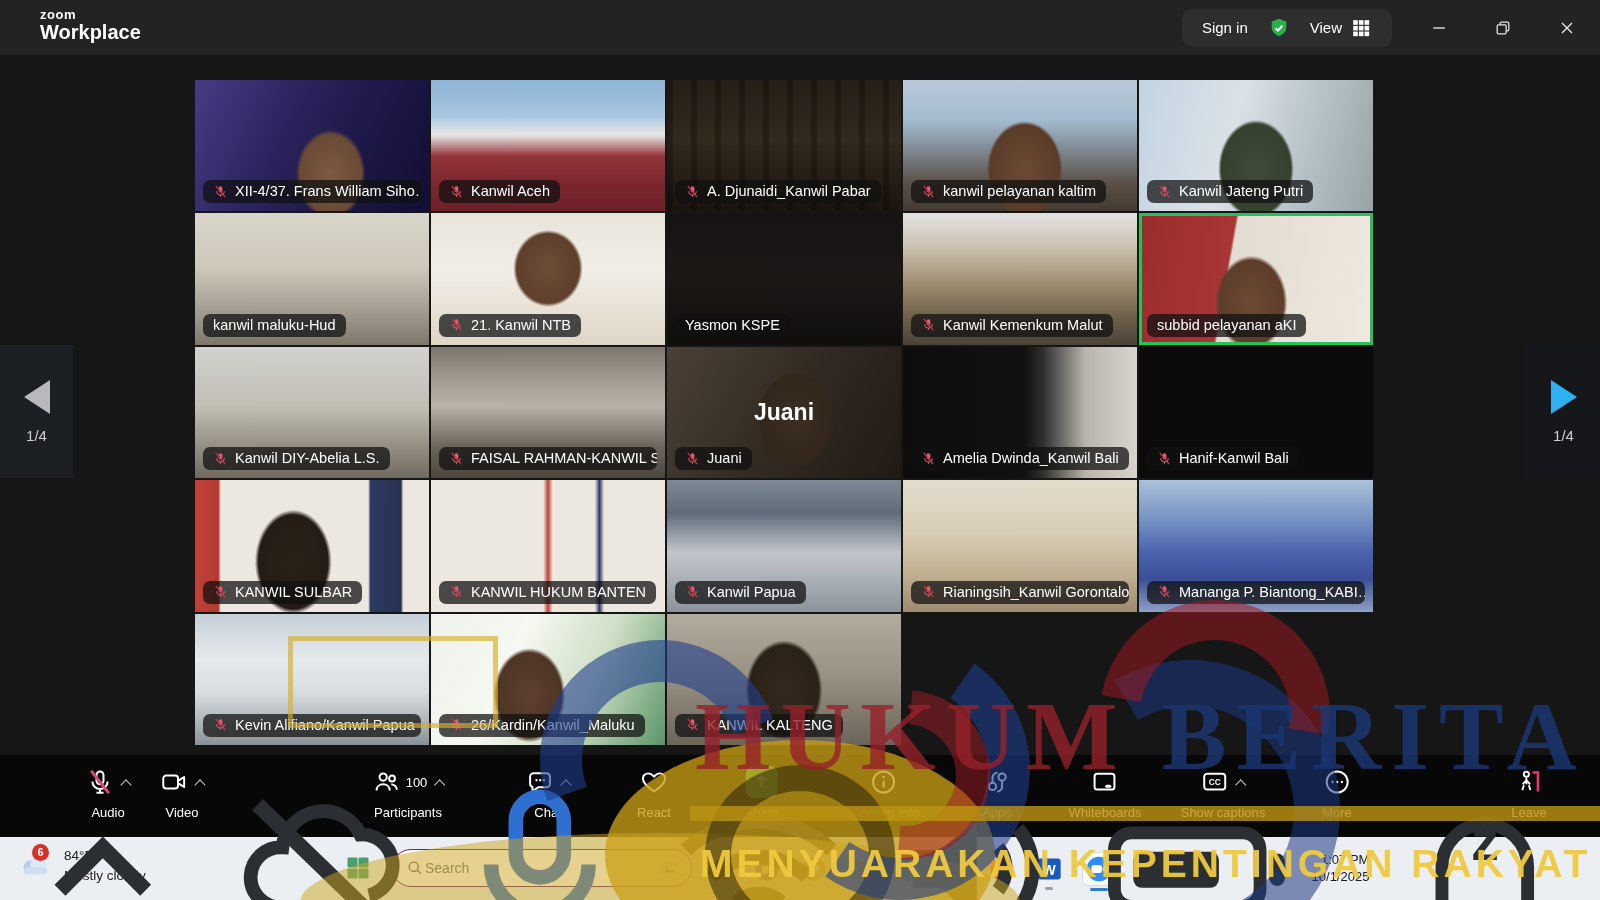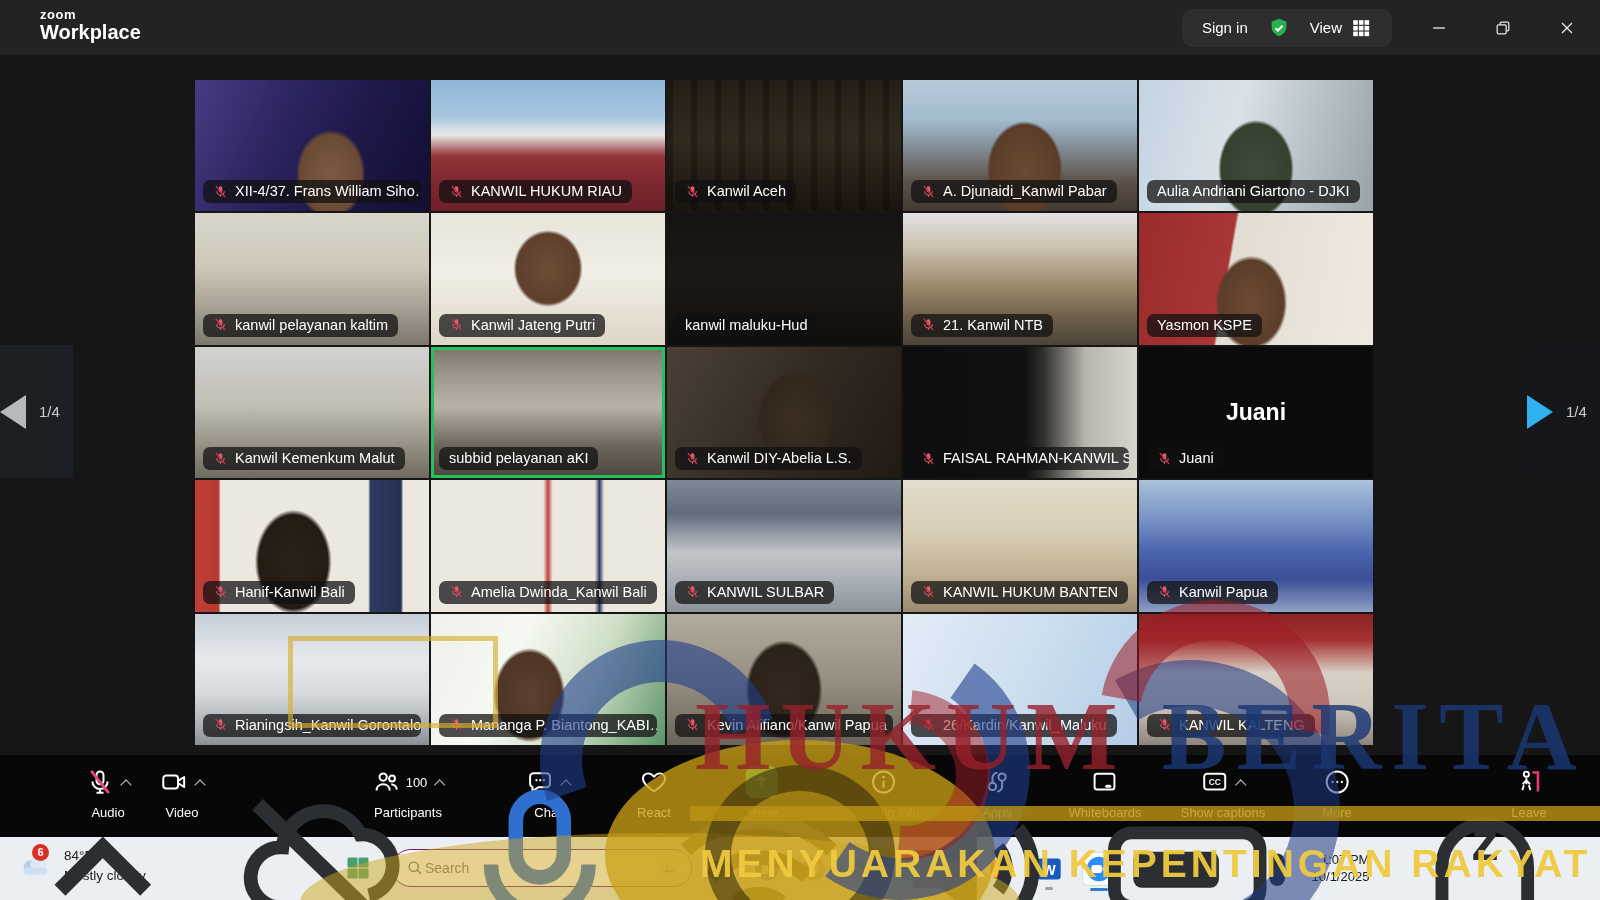--- a/index.html
+++ b/index.html
@@ -52,22 +52,22 @@
   .tile:nth-child(18){background:linear-gradient(180deg,#7f8a96 0%,#5f6b7a 25%,#c2c6ca 55%,#a5abb2 80%,#8d939a 100%);}
   .tile:nth-child(19){background:linear-gradient(180deg,#e3dccc 0%,#d8cdb6 40%,#c2b294 70%,#9c8a6e 100%);}
   .tile:nth-child(20){background:linear-gradient(180deg,#aac2da 0%,#7792c4 30%,#4a63ad 55%,#3b4f98 75%,#8fa0c4 100%);}
   .tile:nth-child(21){background:linear-gradient(180deg,#c5cfd8 0%,#e6eaec 35%,#d8dcde 60%,#a8b0b6 85%,#8a9298 100%);}
   .tile:nth-child(22){background:radial-gradient(ellipse 58px 76px at 42% 62%,#5d4030 0%,#4e3526 56%,rgba(0,0,0,0) 62%),linear-gradient(115deg,#eef2ea 0%,#f6f8f2 35%,#cfdfc6 65%,#5c9468 100%);}
   .tile:nth-child(23){background:radial-gradient(ellipse 62px 80px at 50% 58%,#33281e 0%,#2b2218 56%,rgba(0,0,0,0) 62%),linear-gradient(180deg,#b3ab9d 0%,#978f81 50%,#6b6458 100%);}
   .tile:nth-child(24){background:linear-gradient(115deg,#e2ecf6 0%,#cfe0f0 45%,#b5cde6 100%);}
   .tile:nth-child(25){background:linear-gradient(180deg,#8a2424 0%,#a63232 20%,#d9d0c6 45%,#cfc6bb 70%,#8d857c 100%);}
 
   
-  .pagenav { position:absolute; top:345px; width:73px; height:133px; display:flex; flex-direction:row;
-             align-items:center; gap:13px; }
+  .pagenav { position:absolute; top:345px; width:73px; height:133px; display:flex; flex-direction:column;
+             align-items:center; justify-content:center; gap:13px; }
   #nav-left { left:0; background:#1c1f24; }
   #nav-right { right:0; background:#15171b; }
   .tri { width:0; height:0; border-top:17px solid transparent; border-bottom:17px solid transparent; }
   #nav-left .tri { border-right:26px solid #b7b9bc; }
   #nav-right .tri { border-left:26px solid #2fb0f0; }
   .pager-label { color:#cfcfcf; font-size:15px; }
 
   
   .toolbar { position:absolute; left:0; top:755px; width:1600px; height:82px; background:#070707; }
   .tb-item { position:absolute; top:9px; transform:translateX(-50%); display:flex; flex-direction:column;
@@ -205,54 +205,37 @@
     </div>
     <div class="tile">
       <div class="nlabel">
         <span class="ic">
           <svg viewBox="0 0 24 24">
             <rect x="9" y="3.5" width="6" height="10" rx="3" fill="#e05c6e"></rect>
             <path d="M6 11.5a6 6 0 0 0 12 0M12 17.5v3" stroke="#e05c6e" stroke-width="1.8" fill="none"></path>
             <path d="M4.5 3l15 18" stroke="#c7344a" stroke-width="2.2"></path>
           </svg>
         </span>
-        <span>KANWIL HUKUM RIAU</span>
-      </div>
-    </div>
-    <div class="tile">
-      <div class="nlabel">
-        <span class="ic">
-          <svg viewBox="0 0 24 24">
-            <rect x="9" y="3.5" width="6" height="10" rx="3" fill="#e05c6e"></rect>
-            <path d="M6 11.5a6 6 0 0 0 12 0M12 17.5v3" stroke="#e05c6e" stroke-width="1.8" fill="none"></path>
-            <path d="M4.5 3l15 18" stroke="#c7344a" stroke-width="2.2"></path>
-          </svg>
-        </span>
         <span>Kanwil Aceh</span>
       </div>
     </div>
     <div class="tile">
       <div class="nlabel">
         <span class="ic">
           <svg viewBox="0 0 24 24">
             <rect x="9" y="3.5" width="6" height="10" rx="3" fill="#e05c6e"></rect>
             <path d="M6 11.5a6 6 0 0 0 12 0M12 17.5v3" stroke="#e05c6e" stroke-width="1.8" fill="none"></path>
             <path d="M4.5 3l15 18" stroke="#c7344a" stroke-width="2.2"></path>
           </svg>
         </span>
         <span>A. Djunaidi_Kanwil Pabar</span>
       </div>
     </div>
     <div class="tile">
       <div class="nlabel">
-        <span>Aulia Andriani Giartono - DJKI</span>
-      </div>
-    </div>
-    <div class="tile">
-      <div class="nlabel">
         <span class="ic">
           <svg viewBox="0 0 24 24">
             <rect x="9" y="3.5" width="6" height="10" rx="3" fill="#e05c6e"></rect>
             <path d="M6 11.5a6 6 0 0 0 12 0M12 17.5v3" stroke="#e05c6e" stroke-width="1.8" fill="none"></path>
             <path d="M4.5 3l15 18" stroke="#c7344a" stroke-width="2.2"></path>
           </svg>
         </span>
         <span>kanwil pelayanan kaltim</span>
       </div>
     </div>
@@ -346,33 +329,33 @@
     </div>
     <div class="tile">
       <div class="nlabel">
         <span class="ic">
           <svg viewBox="0 0 24 24">
             <rect x="9" y="3.5" width="6" height="10" rx="3" fill="#e05c6e"></rect>
             <path d="M6 11.5a6 6 0 0 0 12 0M12 17.5v3" stroke="#e05c6e" stroke-width="1.8" fill="none"></path>
             <path d="M4.5 3l15 18" stroke="#c7344a" stroke-width="2.2"></path>
           </svg>
         </span>
+        <span>Amelia Dwinda_Kanwil Bali</span>
+      </div>
+    </div>
+    <div class="tile">
+      <div class="nlabel">
+        <span class="ic">
+          <svg viewBox="0 0 24 24">
+            <rect x="9" y="3.5" width="6" height="10" rx="3" fill="#e05c6e"></rect>
+            <path d="M6 11.5a6 6 0 0 0 12 0M12 17.5v3" stroke="#e05c6e" stroke-width="1.8" fill="none"></path>
+            <path d="M4.5 3l15 18" stroke="#c7344a" stroke-width="2.2"></path>
+          </svg>
+        </span>
         <span>Hanif-Kanwil Bali</span>
-      </div>
-    </div>
-    <div class="tile">
-      <div class="nlabel">
-        <span class="ic">
-          <svg viewBox="0 0 24 24">
-            <rect x="9" y="3.5" width="6" height="10" rx="3" fill="#e05c6e"></rect>
-            <path d="M6 11.5a6 6 0 0 0 12 0M12 17.5v3" stroke="#e05c6e" stroke-width="1.8" fill="none"></path>
-            <path d="M4.5 3l15 18" stroke="#c7344a" stroke-width="2.2"></path>
-          </svg>
-        </span>
-        <span>Amelia Dwinda_Kanwil Bali</span>
       </div>
     </div>
     <div class="tile">
       <div class="nlabel">
         <span class="ic">
           <svg viewBox="0 0 24 24">
             <rect x="9" y="3.5" width="6" height="10" rx="3" fill="#e05c6e"></rect>
             <path d="M6 11.5a6 6 0 0 0 12 0M12 17.5v3" stroke="#e05c6e" stroke-width="1.8" fill="none"></path>
             <path d="M4.5 3l15 18" stroke="#c7344a" stroke-width="2.2"></path>
           </svg>

